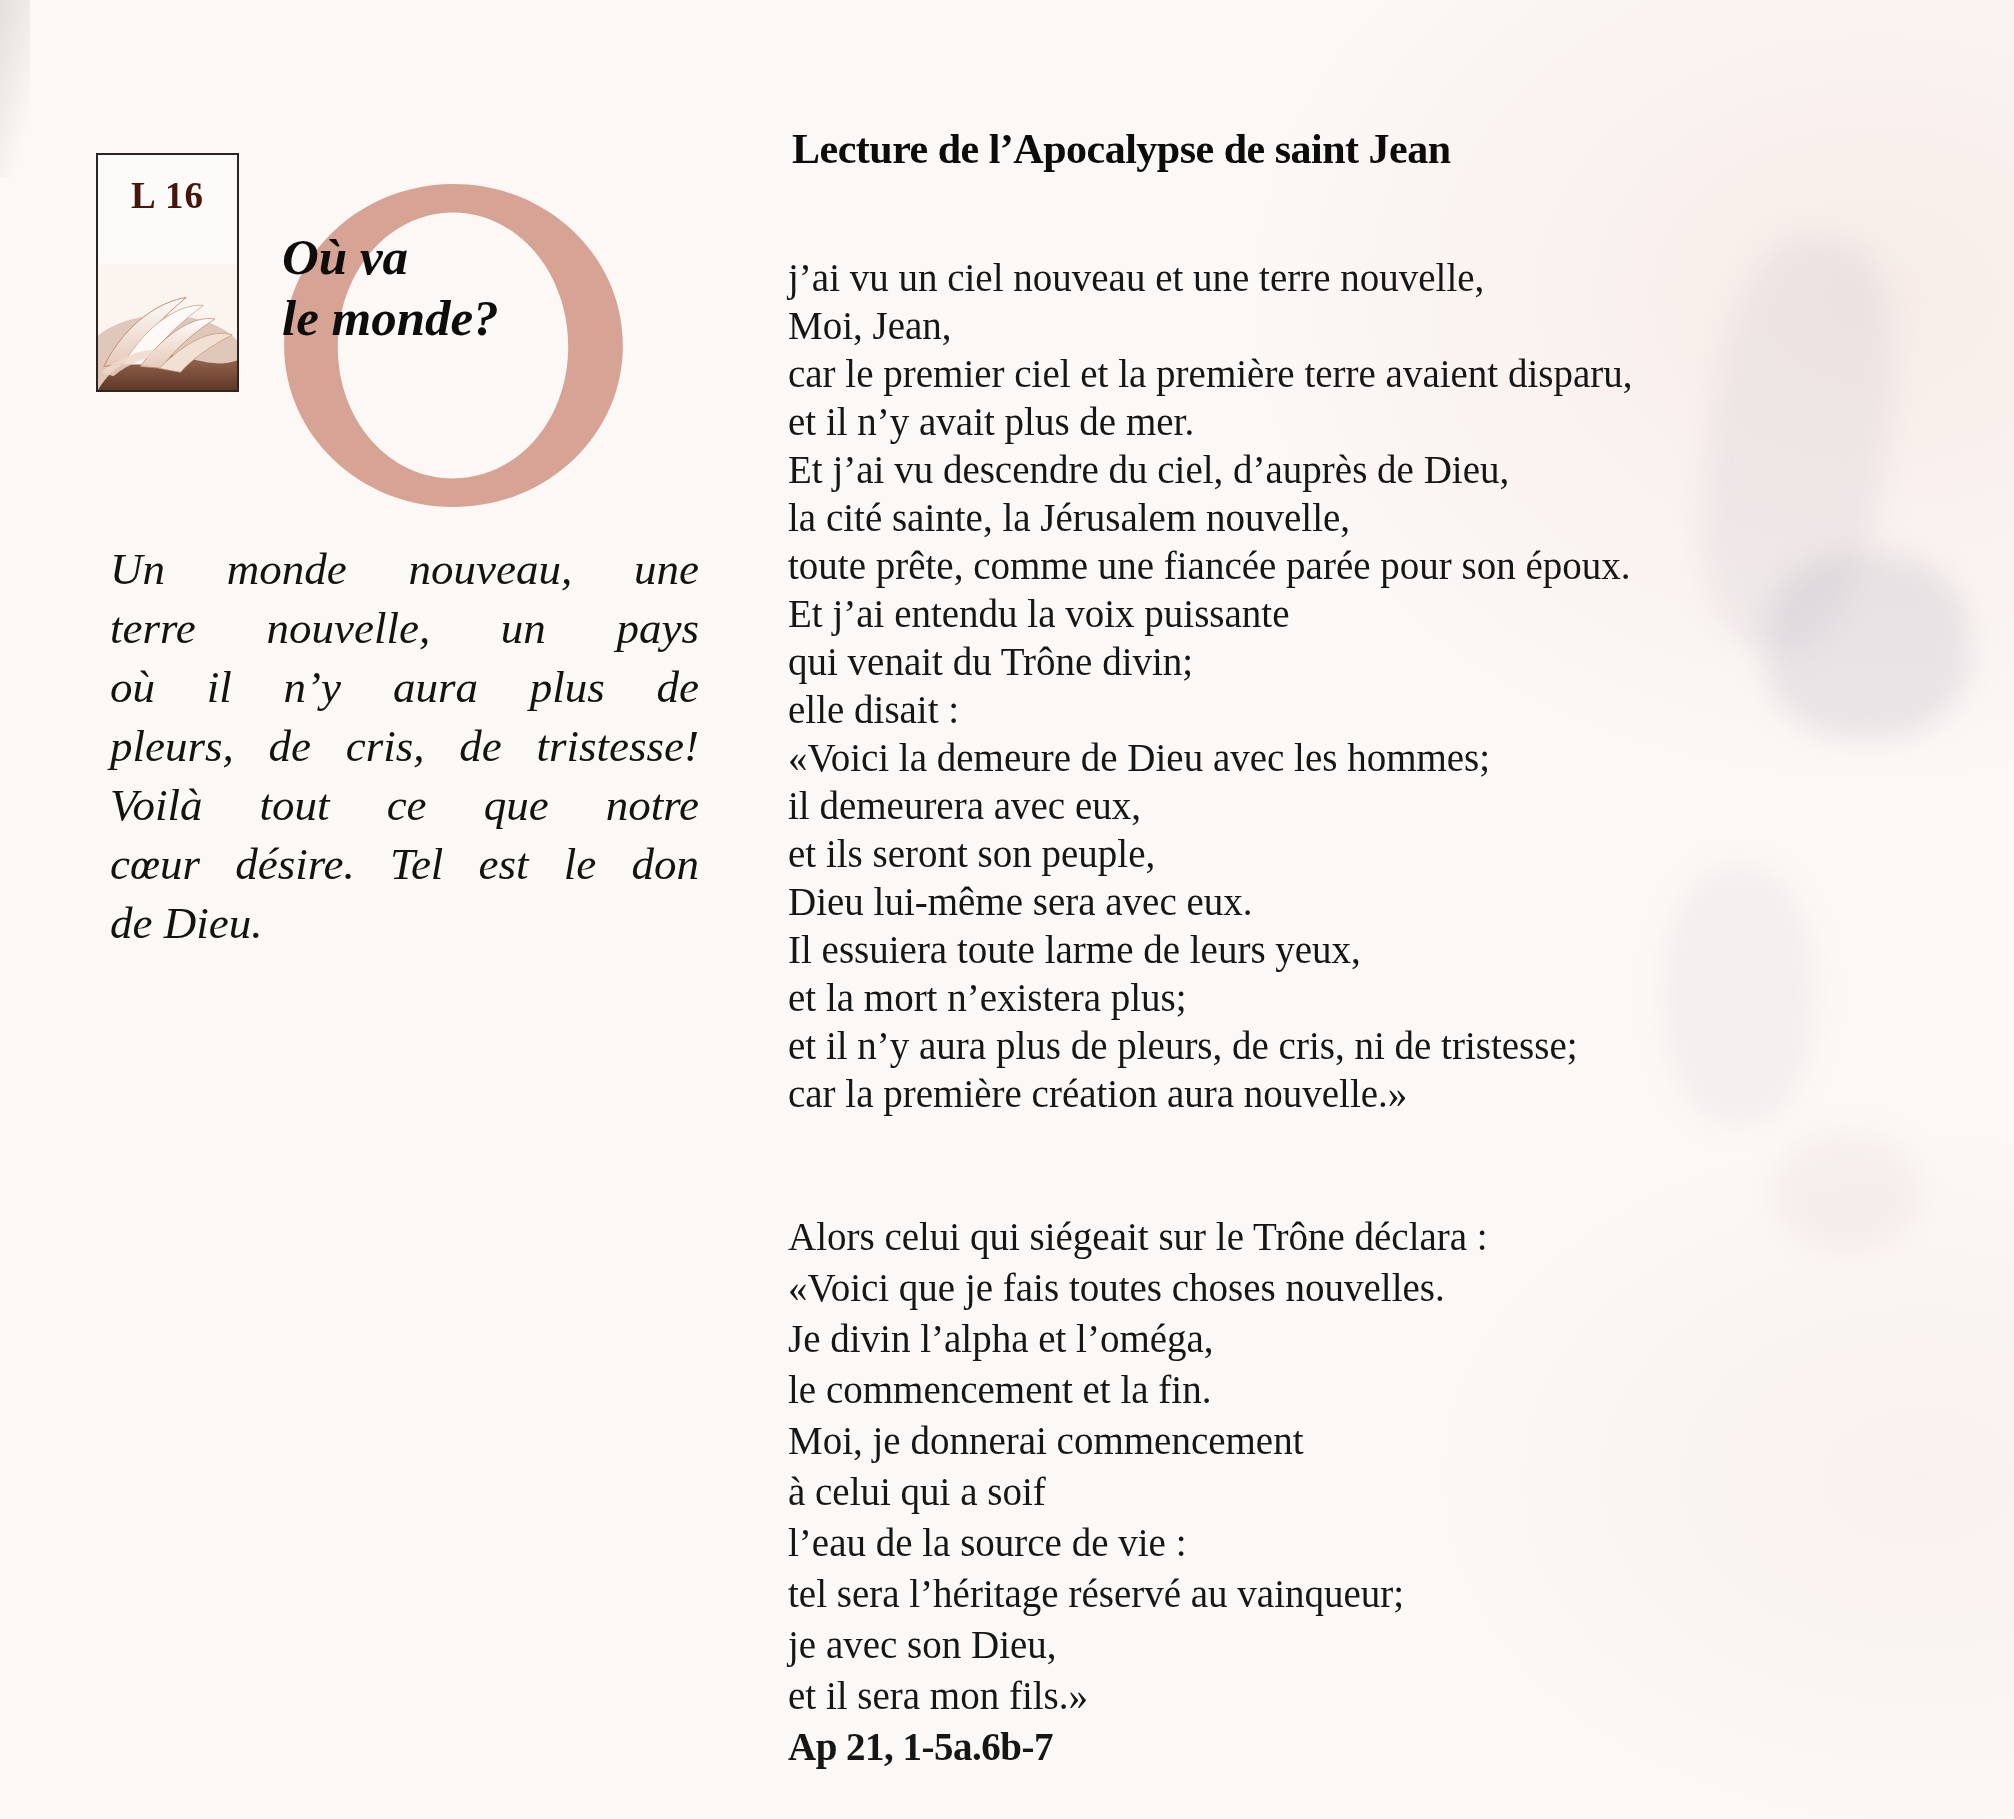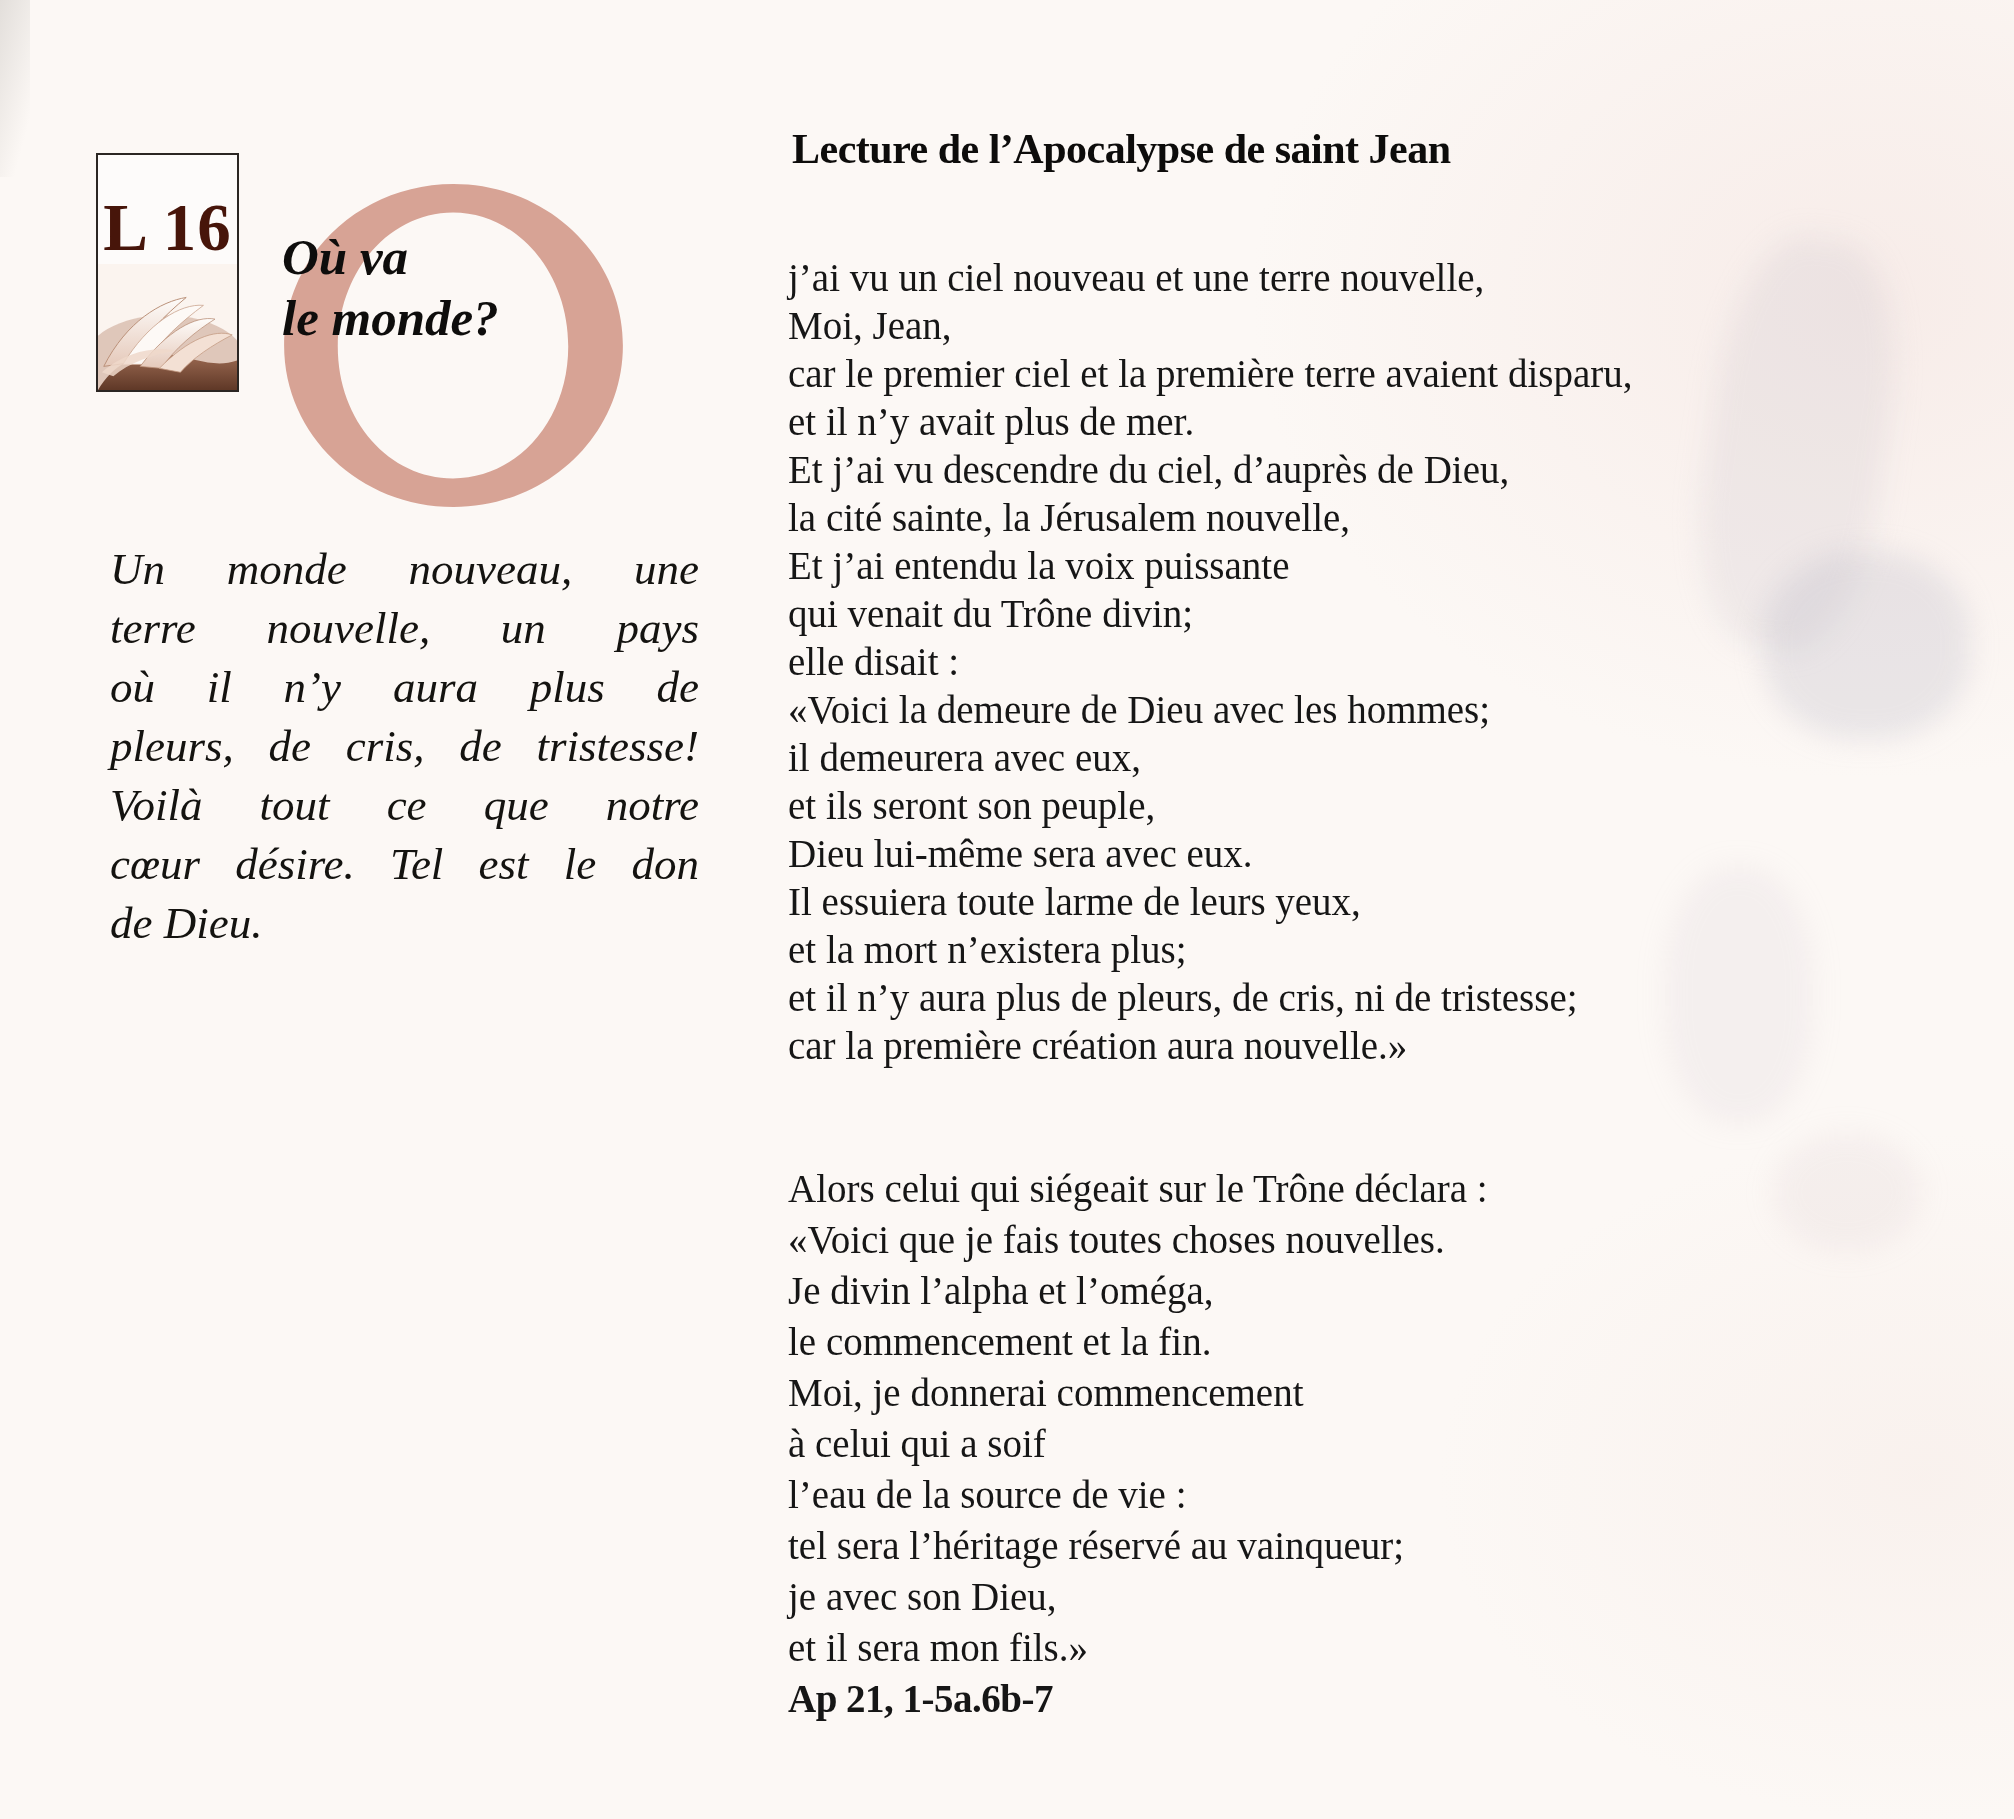--- a/index.html
+++ b/index.html
@@ -29,22 +29,22 @@
   .g4{left:1773px;top:1133px;width:148px;height:118px;border-radius:50%;
       background:rgba(206,186,190,.14);}
 
   
   .badge{
     position:absolute;left:96px;top:153px;width:143px;height:239px;
     background:#fdfbfa;border:2.5px solid #2b2623;box-sizing:border-box;
     overflow:hidden;
   }
   .badge-code{
-    margin-top:39px;text-align:center;
-    font-size:67px;font-weight:bold;color:#47150a;
+    margin-top:22px;text-align:center;
+    font-size:37px;font-weight:bold;color:#47150a;
     letter-spacing:1px;line-height:1;
   }
   .badge-photo{position:absolute;left:0;bottom:0;width:100%;height:126px;display:block;}
 
   
   .dropcap{position:absolute;left:283px;top:183px;width:341px;height:325px;}
 
   
   .kicker{
     position:absolute;left:282px;top:227px;
@@ -132,20 +132,21 @@
 <div class="reading">
   <h1 class="reading-title">Lecture de l’Apocalypse de saint Jean</h1>
 
   <div class="stanza stanza1">
     <div class="line">j’ai vu un ciel nouveau et une terre nouvelle,</div>
     <div class="line">Moi, Jean,</div>
     <div class="line">car le premier ciel et la première terre avaient disparu,</div>
     <div class="line">et il n’y avait plus de mer.</div>
     <div class="line">Et j’ai vu descendre du ciel, d’auprès de Dieu,</div>
     <div class="line">la cité sainte, la Jérusalem nouvelle,</div>
+    <div class="line">toute prête, comme une fiancée parée pour son époux.</div>
     <div class="line">Et j’ai entendu la voix puissante</div>
     <div class="line">qui venait du Trône divin;</div>
     <div class="line">elle disait :</div>
     <div class="line">«Voici la demeure de Dieu avec les hommes;</div>
     <div class="line">il demeurera avec eux,</div>
     <div class="line">et ils seront son peuple,</div>
     <div class="line">Dieu lui-même sera avec eux.</div>
     <div class="line">Il essuiera toute larme de leurs yeux,</div>
     <div class="line">et la mort n’existera plus;</div>
     <div class="line">et il n’y aura plus de pleurs, de cris, ni de tristesse;</div>

